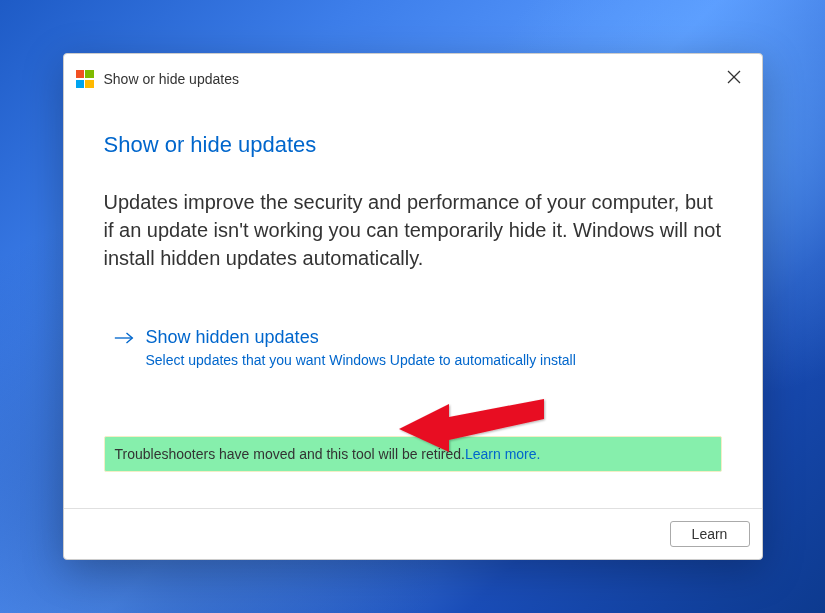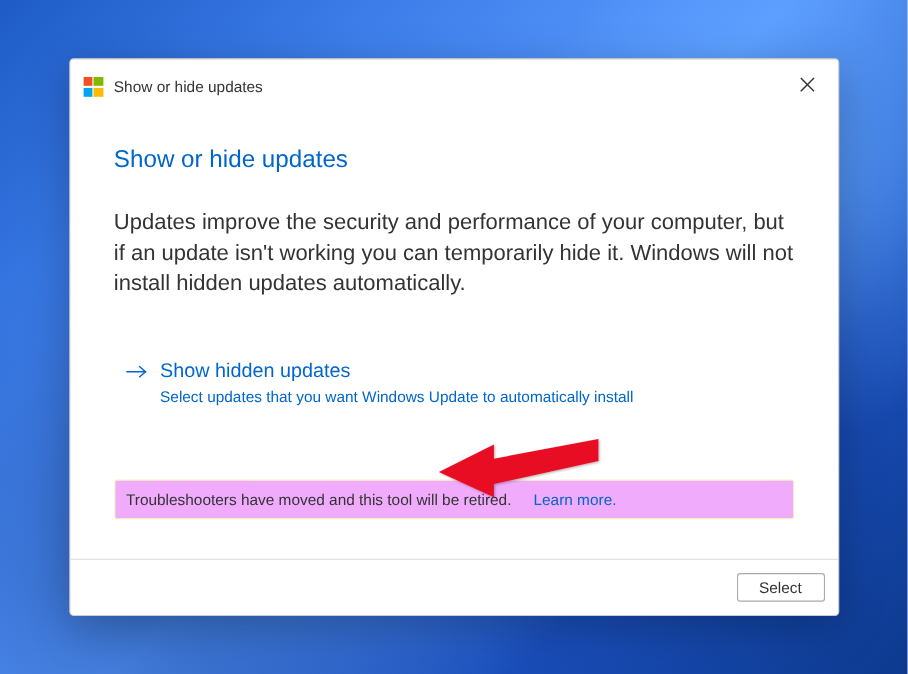--- a/index.html
+++ b/index.html
@@ -129,27 +129,27 @@
     }
     .option-sub {
       font-size: 14px;
       color: #0066cc;
       line-height: 1.35;
       margin-top: 2px;
     }
     .notice-bar {
       margin-top: 54px;
       padding: 9px 10px;
-      background: #f0abfc;
+      background: #86efac;
       border: 1px solid #f3eec6;
       border-radius: 2px;
       font-size: 14px;
       color: #333;
       display: flex;
-      gap: 20px;
+      gap: 0;
       flex-wrap: wrap;
     }
     .notice-bar a {
       color: #0066cc;
       text-decoration: none;
       cursor: pointer;
       text-align: center;
     }
     .footer {
       border-top: 1px solid #e0e0e0;
@@ -219,21 +219,21 @@
       </div>
     </div>
 
     <div class="notice-bar">
       <span>Troubleshooters have moved and this tool will be retired.</span>
       <a>Learn more.</a>
     </div>
   </div>
 
   <div class="footer">
-    <button class="cancel-btn">Select</button>
+    <button class="cancel-btn">Learn</button>
   </div>
 
   <div class="red-arrow">
     <svg viewBox="0 0 160 70">
       <defs>
         <filter id="ds" x="-20%" y="-20%" width="140%" height="140%">
           <feDropShadow dx="1" dy="1" stdDeviation="1" flood-opacity="0.3"></feDropShadow>
         </filter>
       </defs>
       <polygon points="5,45 55,20 55,33 150,15 150,35 55,56 55,68" fill="#e81123" filter="url(#ds)"></polygon>

